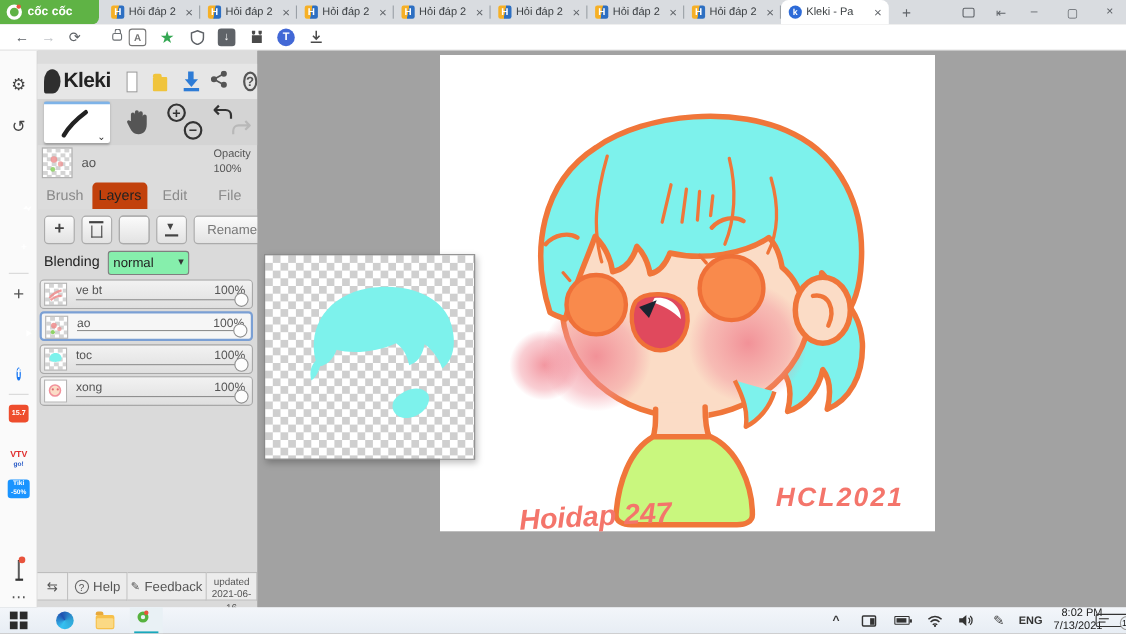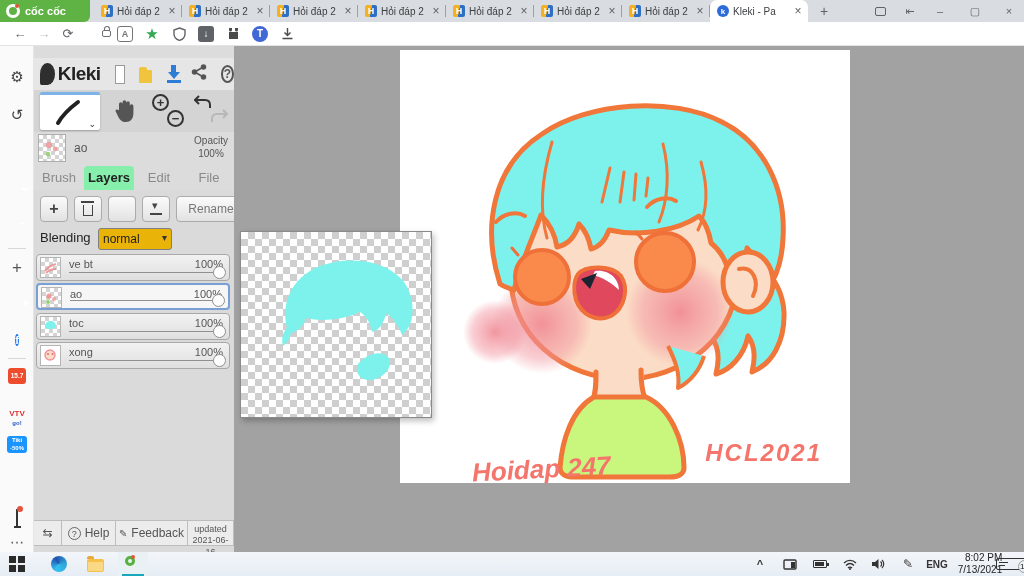--- a/index.html
+++ b/index.html
@@ -96,41 +96,41 @@
   #brush-btn svg { position:absolute; left:10px; top:4px; }
   #brush-btn .caret { position:absolute; right:4px; bottom:1px; font-size:9px; color:#333; }
   #hand-btn { position:absolute; left:72px; top:4px; width:40px; height:34px; display:flex; align-items:center; justify-content:center; }
   .zoom-circle { position:absolute; width:17px; height:17px; border:2px solid #333; border-radius:50%; color:#333;
     font-size:13px; line-height:13px; text-align:center; font-weight:bold; background:transparent; }
   #undo-ic,#redo-ic { position:absolute; font-weight:bold; }
 
   #opacity-row { position:absolute; left:0; top:86px; width:200px; height:32px; }
   #cur-thumb { position:absolute; left:4px; top:2px; width:28px; height:28px; border:1px solid #AFAFAF; }
   #cur-name { position:absolute; left:40px; top:9px; font-size:12px; color:#555; }
-  #opacity-lbl { position:absolute; right:6px; top:2px; font-size:10px; color:#555; text-align:center; line-height:1.3; }
+  #opacity-lbl { position:absolute; right:6px; top:2px; font-size:10px; color:#555; text-align:left; line-height:1.3; }
 
   #ktabs { position:absolute; left:0; top:120px; width:200px; height:24px; display:flex;justify-content:center; }
   .ktab { flex:1; text-align:center; font-size:13px; color:#8A8A8A; line-height:24px; }
-  .ktab.active { background:#86efac; color:#222; border-radius:4px 4px 0 0;font-weight:bold; }
+  .ktab.active { background:#c2410c; color:#222; border-radius:4px 4px 0 0; }
   #kbody { position:absolute; left:0; top:144px; width:200px; height:376px; background:#DADADA; }
 
   .lbtn { position:absolute; top:6px; width:28px; height:26px; background:linear-gradient(#FBFBFB,#E2E2E2);
     border:1px solid #ABABAB; border-radius:4px; display:flex; align-items:center; justify-content:center; color:#444; }
   #rename-btn { position:absolute; left:108px; top:6px; width:62px; height:26px; background:linear-gradient(#FBFBFB,#E2E2E2);
     border:1px solid #ABABAB; border-radius:4px; font-size:12px; color:#777; display:flex; align-items:center; justify-content:center; }
   .trash-ic { width:10px; height:11px; border:1.5px solid #444; border-top:none; position:relative; margin-top:3px; }
   .trash-ic::before { content:""; position:absolute; left:-3px; top:-4px; width:13px; height:1.5px; background:#444; }
   .dup-ic { width:10px; height:12px; border:1.5px solid #444; position:relative; }
   .dup-ic::before { content:"+"; position:absolute; left:1px; top:-1px; font-size:9px; }
   .merge-ic { position:relative; width:12px; height:12px; }
   .merge-ic::before { content:"▾"; position:absolute; left:2px; top:-4px; font-size:11px; }
   .merge-ic::after { content:""; position:absolute; left:0; bottom:0; width:12px; height:2px; background:#444; }
 
   #blend-row { position:absolute; left:6px; top:40px; width:190px; height:22px; font-size:13px; color:#222; }
-  #blend-sel { position:absolute; left:58px; top:-2px; width:74px; height:22px; background:#eab308; border:1px solid #7F7F7F;
+  #blend-sel { position:absolute; left:58px; top:-2px; width:74px; height:22px; background:#86efac; border:1px solid #7F7F7F;
     border-radius:3px; font-size:12px; padding:3px 4px; }
   #blend-sel .dd { position:absolute; right:4px; top:3px; font-size:10px; color:#333; }
 
   .lrow { position:absolute; left:2px; width:194px; height:27px; background:linear-gradient(#F2F2F2,#DFDFDF);
     border:1px solid #A8A8A8; border-radius:4px; }
   .lrow.active { border:2px solid #7A9FD4; background:#F6F6F6; }
   .lthumb { position:absolute; left:3px; top:2px; width:21px; height:21px; border:1px solid #B5B5B5; }
   .lname { position:absolute; left:32px; top:3px; font-size:11px; color:#555; }
   .lpct { position:absolute; right:6px; top:3px; font-size:11px; color:#555; }
   .ltrack { position:absolute; left:32px; right:14px; bottom:7px; height:1px; background:#8F8F8F; }

